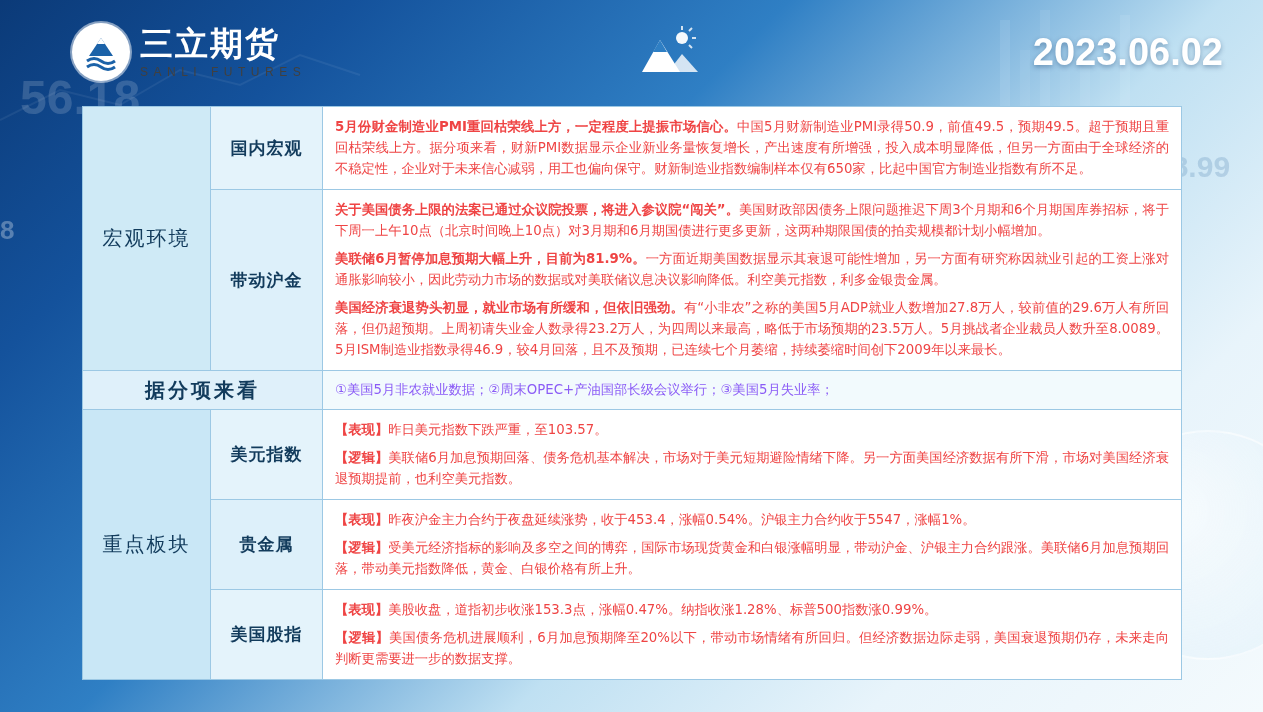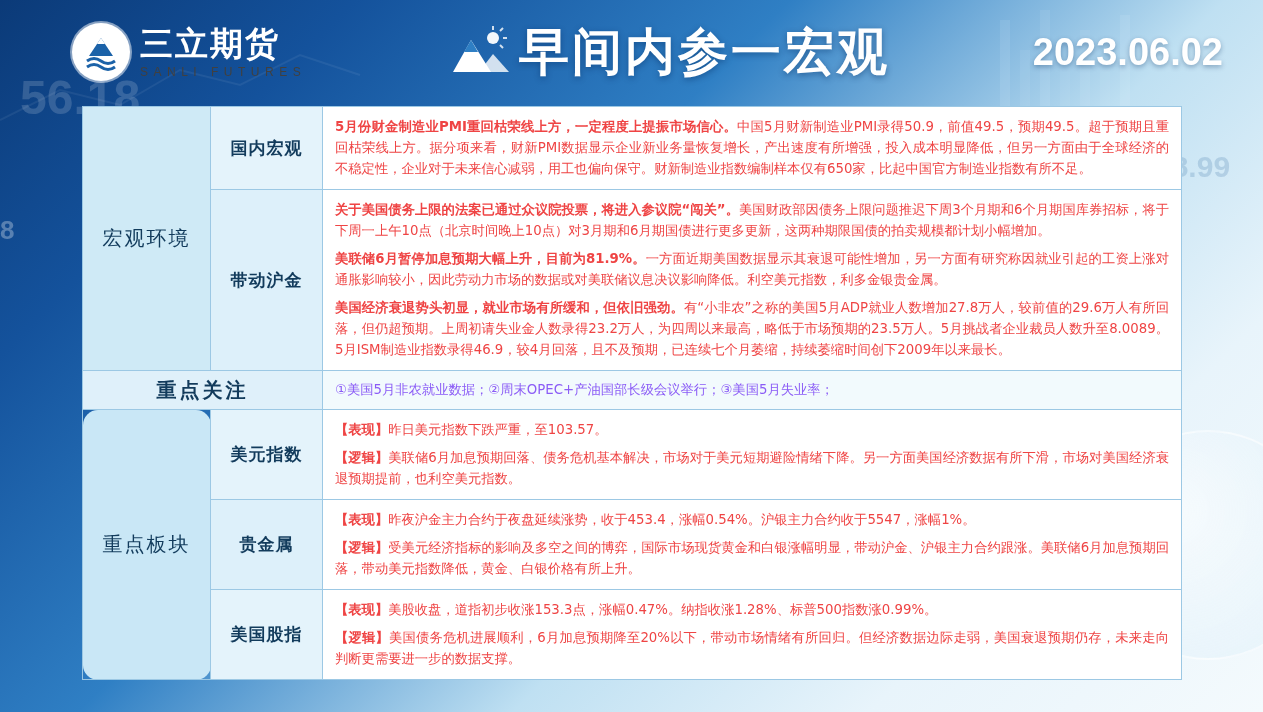--- a/index.html
+++ b/index.html
@@ -128,21 +128,21 @@
     letter-spacing: 3px;
   }
   .focus-body {
     background: #f2fafd;
     padding: 10px 12px;
     font-size: 13.3px;
     color: #8b5cf6;
     font-family: "DejaVu Sans", sans-serif;
   }
 
-  .sector-cell { background: #c9e7f6; border-radius: 15px; }
+  .sector-cell { background: #c9e7f6; }
 
   
   .deco-circle {
     position: absolute; right: -60px; top: 430px;
     width: 230px; height: 230px; border-radius: 50%;
     border: 2px solid rgba(255,255,255,.55);
     background: radial-gradient(circle at 35% 35%, rgba(255,255,255,.55), rgba(190,225,245,.25));
     pointer-events: none;
   }
 </style>
@@ -187,21 +187,20 @@
       <g stroke="#ffffff" stroke-width="2" opacity=".8">
         <line x1="44" y1="2" x2="44" y2="6"></line>
         <line x1="54" y1="14" x2="58" y2="14"></line>
         <line x1="51" y1="7" x2="54" y2="4"></line>
         <line x1="51" y1="21" x2="54" y2="24"></line>
       </g>
       <polygon points="22,16 42,48 4,48" fill="#ffffff"></polygon>
       <polygon points="22,16 29,28 15,28" fill="#2f7fc4"></polygon>
       <polygon points="44,30 60,48 30,48" fill="#ffffff" opacity=".8"></polygon>
     </svg>
-    <div class="main-title">早间内参一宏观</div>
   </div>
 
   <div class="date">2023.06.02</div>
 </div>
 
 <div class="deco-circle"></div>
 
 <div class="table-wrap">
   <table class="grid">
     <colgroup>
@@ -221,21 +220,21 @@
       <tr>
         <td class="sub-cell alt">带动沪金</td>
         <td class="body-cell">
           <p><b>关于美国债务上限的法案已通过众议院投票，将进入参议院“闯关”。</b><span>美国财政部因债务上限问题推迟下周3个月期和6个月期国库券招标，将于下周一上午10点（北京时间晚上10点）对3月期和6月期国债进行更多更新，这两种期限国债的拍卖规模都计划小幅增加。</span></p>
           <p><b>美联储6月暂停加息预期大幅上升，目前为81.9%。</b><span>一方面近期美国数据显示其衰退可能性增加，另一方面有研究称因就业引起的工资上涨对通胀影响较小，因此劳动力市场的数据或对美联储议息决议影响降低。利空美元指数，利多金银贵金属。</span></p>
           <p><b>美国经济衰退势头初显，就业市场有所缓和，但依旧强劲。</b><span>有“小非农”之称的美国5月ADP就业人数增加27.8万人，较前值的29.6万人有所回落，但仍超预期。上周初请失业金人数录得23.2万人，为四周以来最高，略低于市场预期的23.5万人。5月挑战者企业裁员人数升至8.0089。 5月ISM制造业指数录得46.9，较4月回落，且不及预期，已连续七个月萎缩，持续萎缩时间创下2009年以来最长。</span></p>
         </td>
       </tr>
 
       <tr>
-        <td class="focus-label" colspan="2">重点关注</td>
+        <td class="focus-label" colspan="2">据分项来看</td>
         <td class="focus-body">①美国5月非农就业数据；②周末OPEC+产油国部长级会议举行；③美国5月失业率；</td>
       </tr>
 
       <tr>
         <td class="cat-cell sector-cell" rowspan="3">重点板块</td>
         <td class="sub-cell">美元指数</td>
         <td class="body-cell">
           <p><b>【表现】</b><span>昨日美元指数下跌严重，至103.57。</span></p>
           <p><b>【逻辑】</b><span>美联储6月加息预期回落、债务危机基本解决，市场对于美元短期避险情绪下降。另一方面美国经济数据有所下滑，市场对美国经济衰退预期提前，也利空美元指数。</span></p>
         </td>

